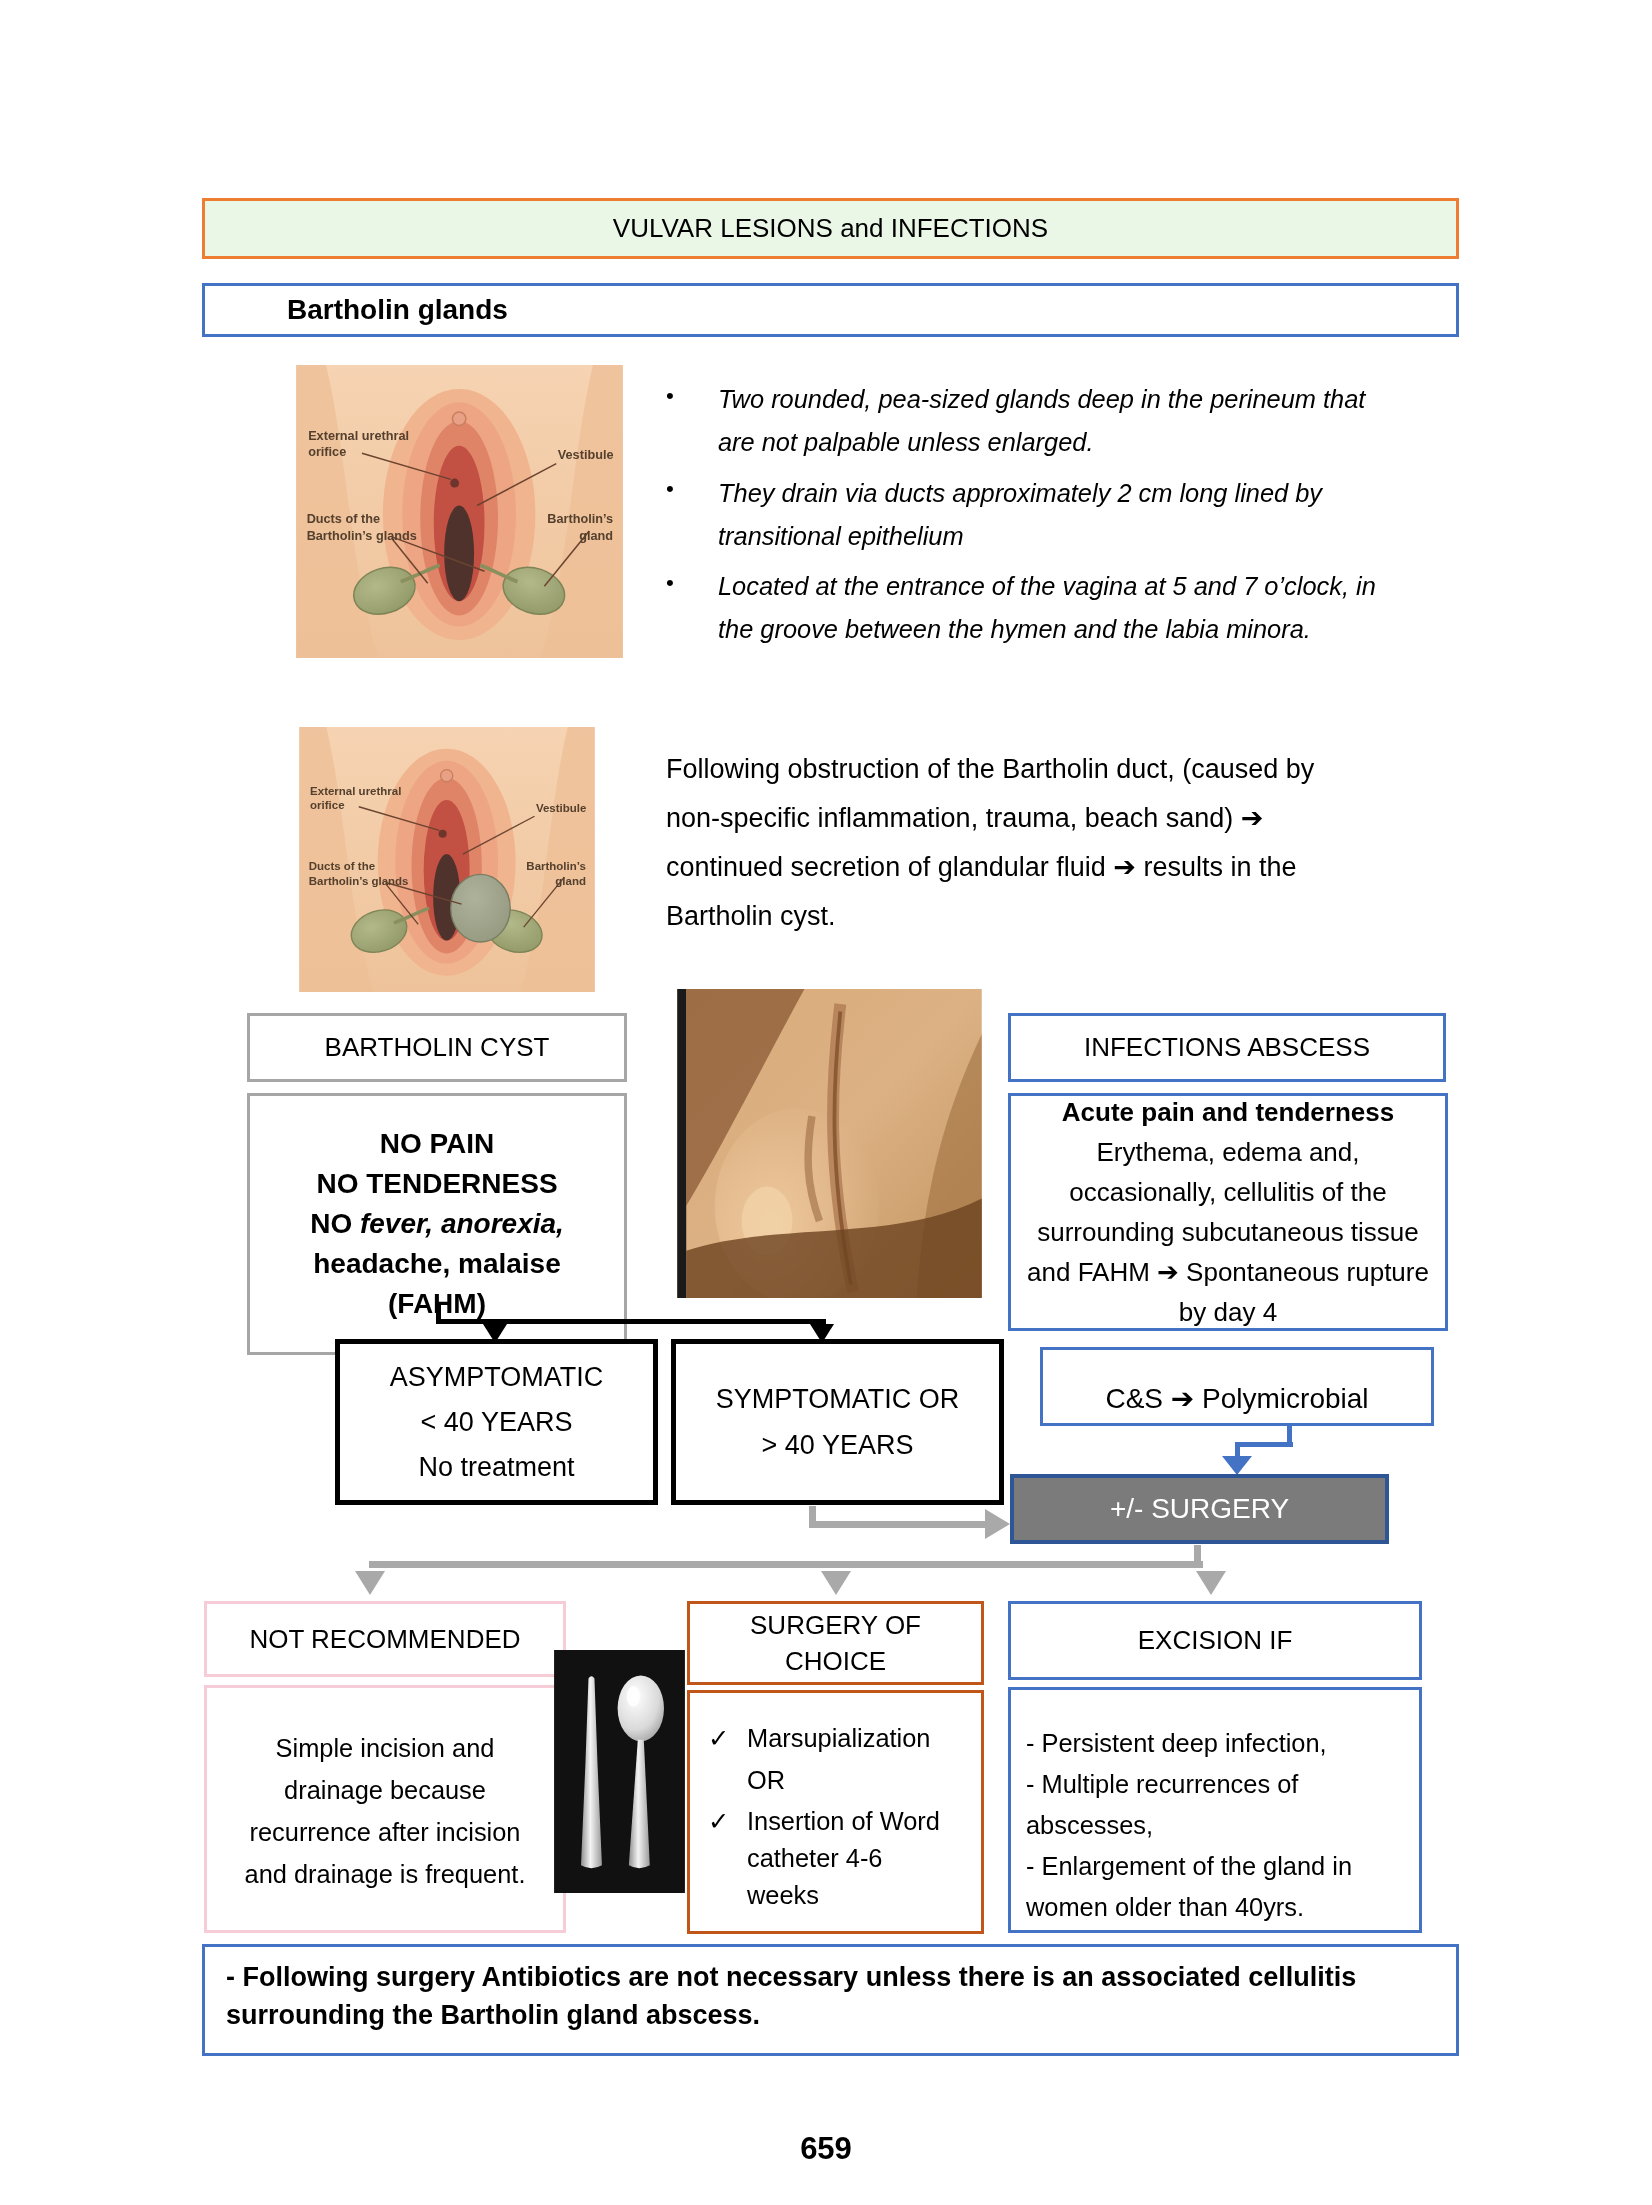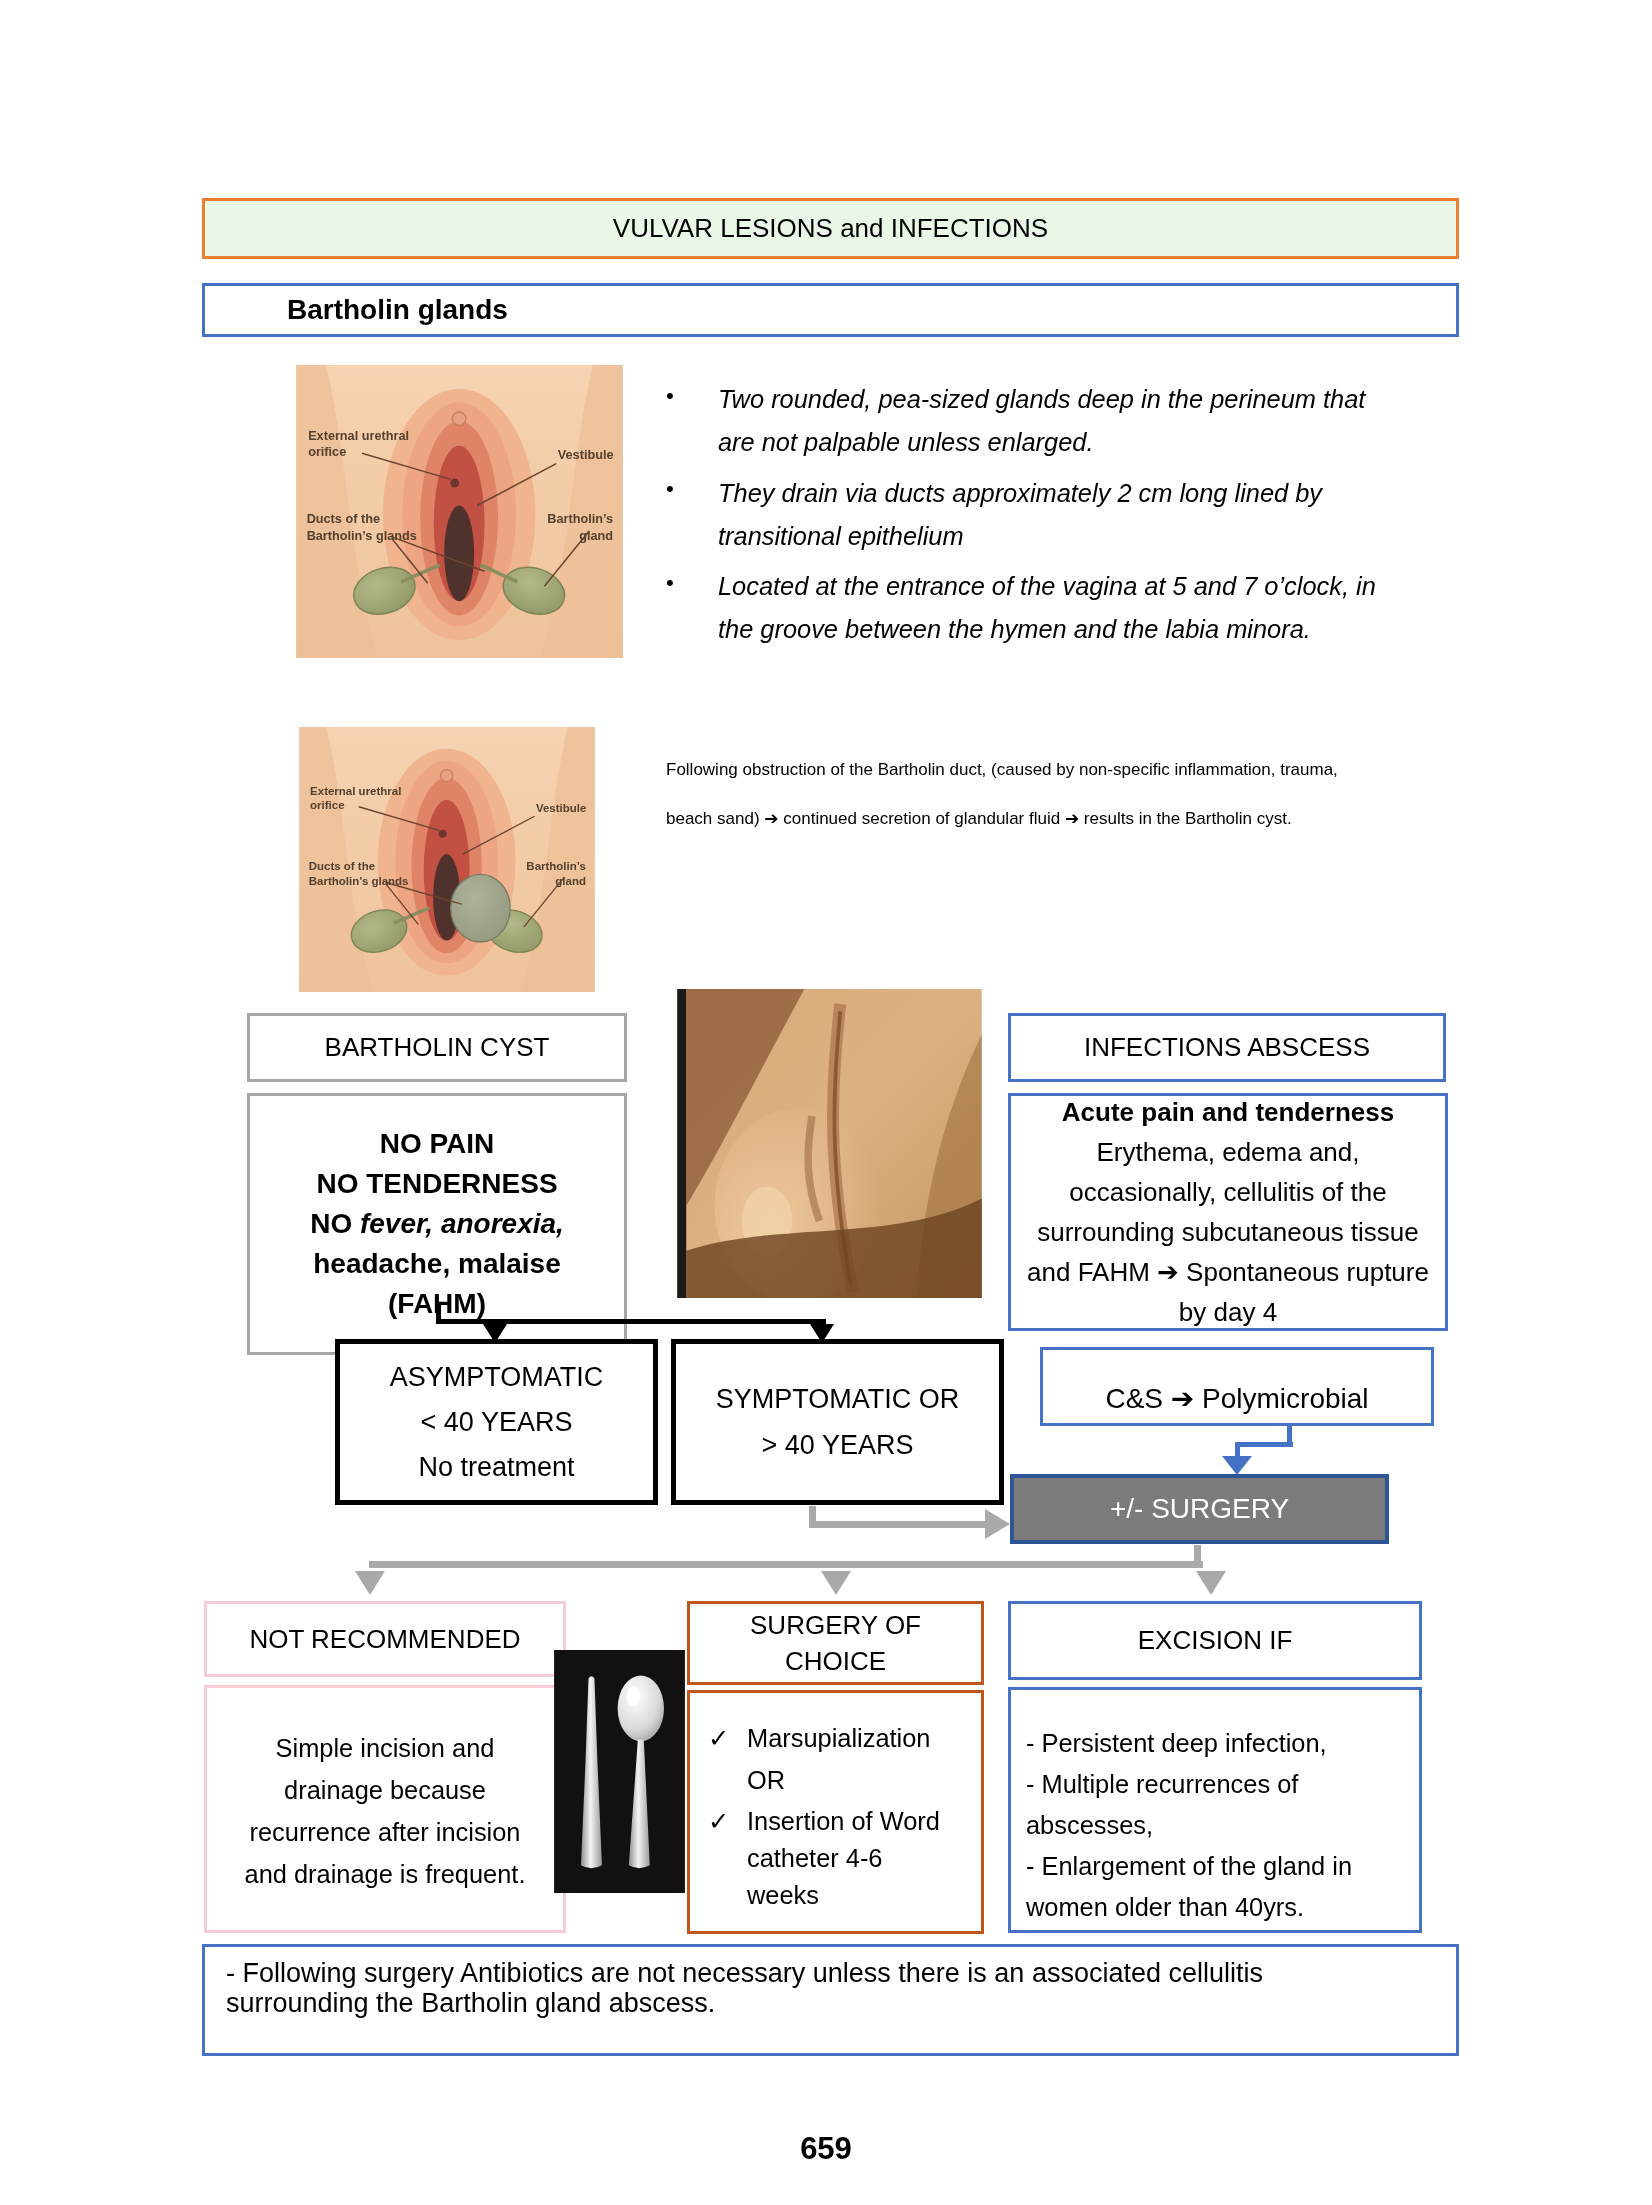--- a/index.html
+++ b/index.html
@@ -146,21 +146,21 @@
       <text x="16" y="122">orifice</text>
       <text x="350" y="126">Vestibule</text>
       <text x="14" y="212">Ducts of the</text>
       <text x="14" y="234">Bartholin’s glands</text>
       <text x="424" y="212" text-anchor="end">Bartholin’s</text>
       <text x="424" y="234" text-anchor="end">gland</text>
     </g>
   </svg>
 </div>
 
-<div class="abs" style="left:666px; top:745px; width:688px; font-size:17px; line-height:49px;">
+<div class="abs" style="left:666px; top:745px; width:688px; font-size:27px; line-height:49px;">
   <div>Following obstruction of the Bartholin duct, (caused by non-specific inflammation, trauma, beach sand) ➔ continued secretion of glandular fluid ➔ results in the Bartholin cyst.</div>
 </div>
 
 <div class="box cen" style="left:247px; top:1013px; width:380px; height:69px; border:3.7px solid var(--grayb);">
   <div style="font-size:26px;">BARTHOLIN CYST</div>
 </div>
 
 <div class="abs" style="left:677px; top:989px; width:305px; height:309px;">
   <svg width="305" height="309" viewBox="0 0 407 413">
     <defs>
@@ -294,17 +294,17 @@
 <div class="box cen" style="left:1008px; top:1601px; width:414px; height:79px; border:3.7px solid var(--blue);">
   <div style="font-size:26px;">EXCISION IF</div>
 </div>
 <div class="box" style="left:1008px; top:1687px; width:414px; height:246px; border:3.7px solid var(--blue); padding:33px 7.5px 0 15px;">
   <div class="exc-item">- Persistent deep infection,</div>
   <div class="exc-item">- Multiple recurrences of abscesses,</div>
   <div class="exc-item">- Enlargement of the gland in women older than 40yrs.</div>
 </div>
 
 <div class="box" style="left:202px; top:1944px; width:1257px; height:112px; border:3.7px solid var(--blue);">
-  <div style="font-size:27px; line-height:30px; padding:10.5px 90px 0 21px;">- Following surgery Antibiotics are not necessary unless there is an associated cellulitis surrounding the Bartholin gland abscess.</div>
+  <div style="font-size:27px; line-height:38px; padding:10.5px 90px 0 21px;font-weight:bold;">- Following surgery Antibiotics are not necessary unless there is an associated cellulitis surrounding the Bartholin gland abscess.</div>
 </div>
 
 <div class="abs" style="left:0; top:2131px; width:1652px; text-align:center; font-size:31px; font-weight:bold;">659</div>
 
 
 </body></html>

